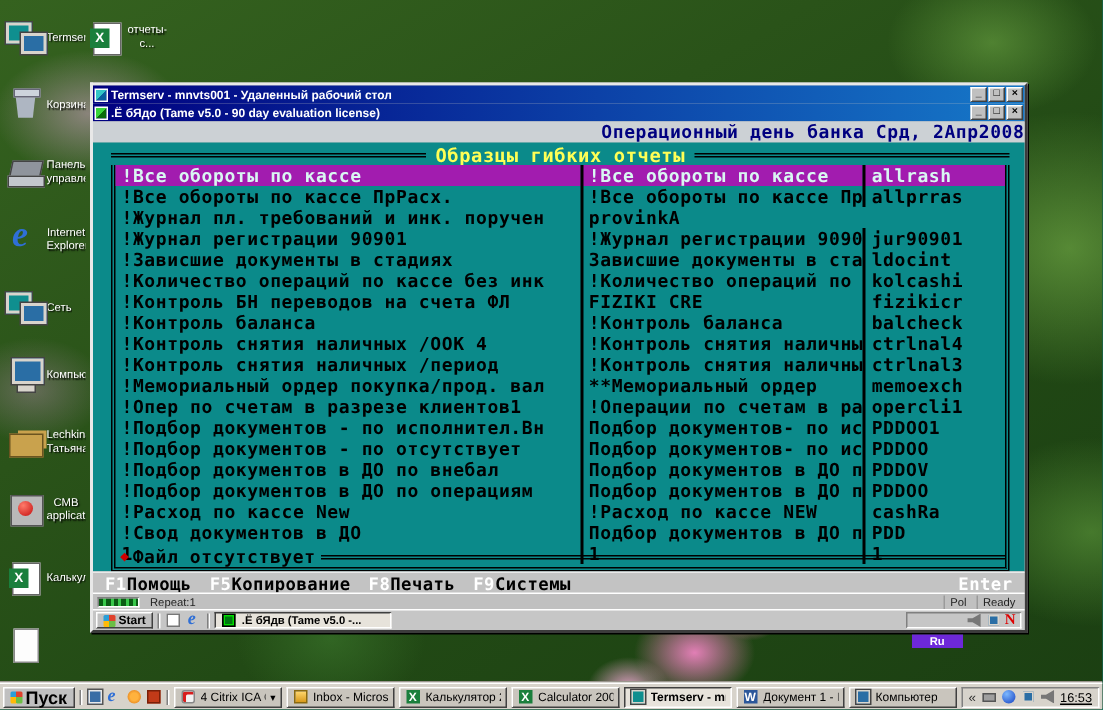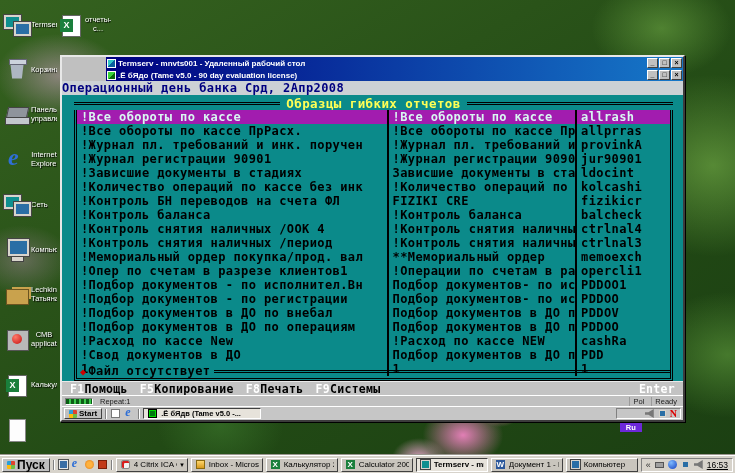--- a/index.html
+++ b/index.html
@@ -46,31 +46,31 @@
   .dicon-wrap[data-icon="redapp"] .ic::after  { left:9px; top:6px; width:10px; height:10px; background:radial-gradient(circle at 35% 30%,#ff7a6a,#c40f0f); border-radius:50%; }
   .dicon-wrap[data-icon="excel"] .ic::before { left:5px; top:2px; width:17px; height:20px; background:#fff; border:1px solid #666; }
   .dicon-wrap[data-icon="excel"] .ic::after  { content:"X"; left:3px; top:6px; width:13px; height:13px; background:#1a7f3c; color:#fff; font:bold 9px "Liberation Sans",sans-serif; text-align:center; line-height:13px; }
   .dicon-wrap[data-icon="word"] .ic::before { left:5px; top:2px; width:17px; height:20px; background:#fff; border:1px solid #666; }
   .dicon-wrap[data-icon="word"] .ic::after  { content:"W"; left:3px; top:6px; width:13px; height:13px; background:#2b579a; color:#fff; font:bold 9px "Liberation Sans",sans-serif; text-align:center; line-height:13px; }
   .dicon-wrap[data-icon="page"] .ic::before { left:6px; top:1px; width:15px; height:21px; background:#fdfdfd; border:1px solid #888; }
 
   
   .win { position:absolute; background:#c0c0c0; border:2px solid; border-color:#e8e8e8 #3c3c3c #3c3c3c #e8e8e8; box-shadow:1px 1px 0 #000; display:flex; flex-direction:column; }
   .termserv { left:60px; top:55px; width:625px; height:367px; z-index:5; }
-  .titlebar { height:12px; flex:none; background:linear-gradient(90deg,#000080,#1678c8); display:flex; align-items:center; gap:2px; padding:0 1px;margin-left:44px; }
+  .titlebar { height:12px; flex:none; background:linear-gradient(90deg,#000080,#1678c8); display:flex; align-items:center; gap:2px; padding:0 1px; }
   .titlebar .ttl { color:#fff; font-size:8px; font-weight:bold; flex:1; white-space:nowrap; overflow:hidden; }
   .tbicon { width:9px; height:9px; flex:none; background:linear-gradient(135deg,#32c6c6 50%,#0a5f9e 50%); border:1px solid #fff; }
   .tbicon.green { background:linear-gradient(135deg,#39d439 50%,#0b6b0b 50%); }
   .winbtns { display:flex; gap:1px; }
   .wbtn { width:11px; height:10px; background:#c0c0c0; border:1px solid; border-color:#fff #404040 #404040 #fff; font:bold 7px "Liberation Sans",sans-serif; text-align:center; line-height:8px; color:#000; cursor:pointer; }
 
   
   .remote { flex:1; display:flex; flex-direction:column; background:#c0c0c0; min-height:0; }
   .mono { font-family:"DejaVu Sans Mono","Liberation Mono",monospace; font-weight:bold; }
-  .banner { height:14px; flex:none; background:#ccd1d5; color:#000080; font-size:12px; line-height:14px; text-align:left; letter-spacing:.4px; white-space:nowrap; overflow:hidden; }
+  .banner { height:14px; flex:none; background:#ccd1d5; color:#000080; font-size:12px; line-height:14px; text-align:right; letter-spacing:.4px; white-space:nowrap; overflow:hidden; }
   .screen { flex:1; min-height:0; background:#0b8a8a; padding:1px 10px 0 12px; display:flex; flex-direction:column; color:#000; }
   .boxtitle { height:14px; flex:none; display:flex; align-items:center; }
   .dline { border-top:3px double #000; height:0; }
   .boxtitle .dline { flex:1; }
   .ytitle { color:#ffff55; font-size:12.5px; padding:0 6px; letter-spacing:.4px; white-space:nowrap; }
   .tbox { flex:1; min-height:0; border:3px double #000; border-top:none; display:flex; flex-direction:column; }
   .tgrid { display:grid; grid-template-columns:52.2% 31.8% 16%; }
   .tgrid .c2,.tgrid .c3 { border-left:2px solid #000; }
   .thead { height:22px; flex:none; color:#0018c8; font-size:12px; letter-spacing:.4px; }
   .thead div { display:flex; align-items:center; justify-content:center; white-space:nowrap; overflow:hidden; }
@@ -118,21 +118,21 @@
   .task[data-icon="terminal"] .mi::before { background:#0f8f8f; border:1px solid #d8d4cc; box-shadow:0 0 0 1px #444; }
   .task[data-icon="computer"] .mi::before { background:#2a6ea5; border:1px solid #d8d4cc; box-shadow:0 0 0 1px #444; }
 
   .task { display:inline-flex; align-items:center; gap:3px; background:#c9c5bd; border:1px solid; border-color:#fff #404040 #404040 #fff; height:14px; padding:0 3px; font-size:8px; white-space:nowrap; overflow:hidden; cursor:pointer; flex:1 1 0; max-width:96px; text-align:left; }
   .task .tlabel { overflow:hidden; text-overflow:clip; white-space:nowrap; }
   .task.active { border-color:#404040 #fff #fff #404040; background:#e7e3db; font-weight:bold; }
   .task .caret { display:none; margin-left:auto; font-size:7px; }
   .task.dropdown .caret { display:inline; }
   .rtaskbar .task { max-width:118px; flex:0 1 118px; height:11px; font-size:7.5px; }
   .rtray { display:flex; align-items:center; gap:2px; border:1px solid; border-color:#808080 #fff #fff #808080; padding:0 3px; height:11px; }
-  .lang { font:bold 7.5px "Liberation Sans",sans-serif; background:#6d28d9; color:#fff; padding:0 6px;margin-top:27px; }
+  .lang { font:bold 7.5px "Liberation Sans",sans-serif; background:#6d28d9; color:#fff; padding:0 12px;margin-top:27px; }
   .notes { color:#d00; font:bold 10px "Liberation Serif",serif; line-height:9px; }
 
   
   .taskbar { position:absolute; left:0; right:0; bottom:0; height:18px; background:#d7d3cb; border-top:1px solid #fff; box-shadow:0 -1px 0 #9a968e; display:flex; align-items:center; gap:3px; padding:0 2px; z-index:30; }
   .taskbar .startbtn { height:14px; font-size:12px; }
   .ql { display:flex; gap:2px; align-items:center; }
   .tray { display:flex; align-items:center; gap:3px; border:1px solid; border-color:#808080 #fff #fff #808080; height:14px; padding:0 4px; flex:none; }
   .chev { font-size:9px; color:#333; cursor:pointer; }
   .clock { font-size:8.5px; color:#000;text-decoration:underline; }
   .tasks { display:flex; gap:3px; flex:1; min-width:0; }
@@ -262,41 +262,40 @@
       <span class="wbtn">×</span>
     </span>
   </div>
 
   <div class="remote">
     <div class="banner mono">Операционный день банка Срд, 2Апр2008</div>
 
     <div class="screen mono">
       <div class="boxtitle">
         <span class="dline"></span>
-        <span class="ytitle">Образцы гибких отчетов</span>
+        <span class="ytitle">Образцы гибких отчеты</span>
         <span class="dline"></span>
       </div>
       <div class="tbox">
         <div class="rows">
 
             <div class="trow tgrid selected">
               <div class="c1">!Все обороты по кассе</div>
               <div class="c2">!Все обороты по кассе</div>
               <div class="c3">allrash</div>
             </div>
 
             <div class="trow tgrid">
               <div class="c1">!Все обороты по кассе ПрРасх.</div>
               <div class="c2">!Все обороты по кассе Пр</div>
               <div class="c3">allprras</div>
             </div>
 
             <div class="trow tgrid">
               <div class="c1">!Журнал пл. требований и инк. поручен</div>
-              <div class="c2">!Журнал пл. требований и</div>
               <div class="c3">provinkA</div>
             </div>
 
             <div class="trow tgrid">
               <div class="c1">!Журнал регистрации 90901</div>
               <div class="c2">!Журнал регистрации 9090</div>
               <div class="c3">jur90901</div>
             </div>
 
             <div class="trow tgrid">
@@ -347,21 +346,21 @@
               <div class="c3">opercli1</div>
             </div>
 
             <div class="trow tgrid">
               <div class="c1">!Подбор документов - по исполнител.Вн</div>
               <div class="c2">Подбор документов- по ис</div>
               <div class="c3">PDDOO1</div>
             </div>
 
             <div class="trow tgrid">
-              <div class="c1">!Подбор документов - по регистрации</div>
+              <div class="c1">!Подбор документов - по отсутствует</div>
               <div class="c2">Подбор документов- по ис</div>
               <div class="c3">PDDOO</div>
             </div>
 
             <div class="trow tgrid">
               <div class="c1">!Подбор документов в ДО по внебал</div>
               <div class="c2">Подбор документов в ДО п</div>
               <div class="c3">PDDOV</div>
             </div>
 

